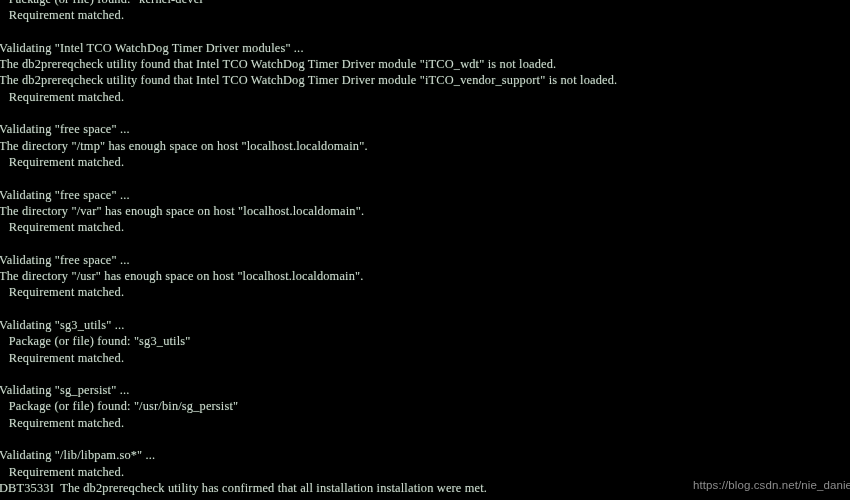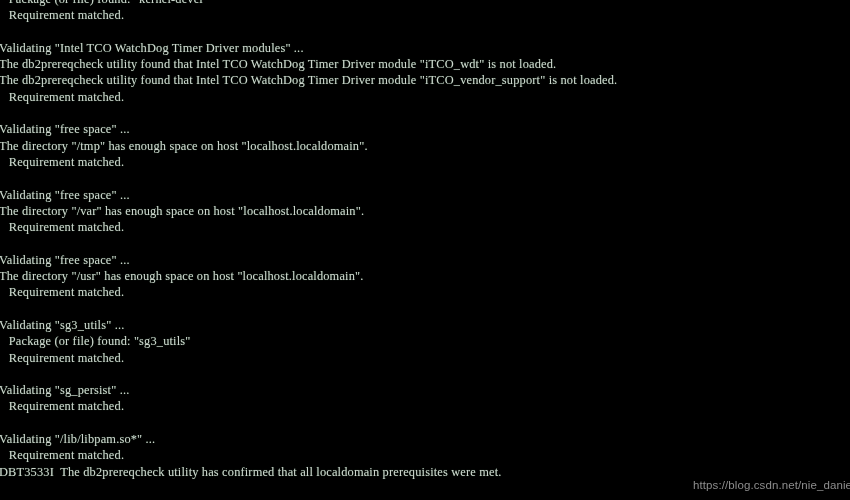--- a/index.html
+++ b/index.html
@@ -74,20 +74,21 @@
     <span class="line blank"></span>
     <span class="line">Validating "free space" ...</span>
     <span class="line">The directory "/usr" has enough space on host "localhost.localdomain".</span>
     <span class="line">   Requirement matched.</span>
     <span class="line blank"></span>
     <span class="line">Validating "sg3_utils" ...</span>
     <span class="line">   Package (or file) found: "sg3_utils"</span>
     <span class="line">   Requirement matched.</span>
     <span class="line blank"></span>
     <span class="line">Validating "sg_persist" ...</span>
+    <span class="line">   Package (or file) found: "/usr/bin/sg_persist"</span>
     <span class="line">   Requirement matched.</span>
     <span class="line blank"></span>
     <span class="line">Validating "/lib/libpam.so*" ...</span>
     <span class="line">   Requirement matched.</span>
-    <span class="line">DBT3533I  The db2prereqcheck utility has confirmed that all localdomain prerequisites were met.</span>
+    <span class="line">DBT3533I  The db2prereqcheck utility has confirmed that all installation installation were met.</span>
   </div>
 
 <div id="watermark">https://blog.csdn.net/nie_daniel</div>
 
 </body></html>

